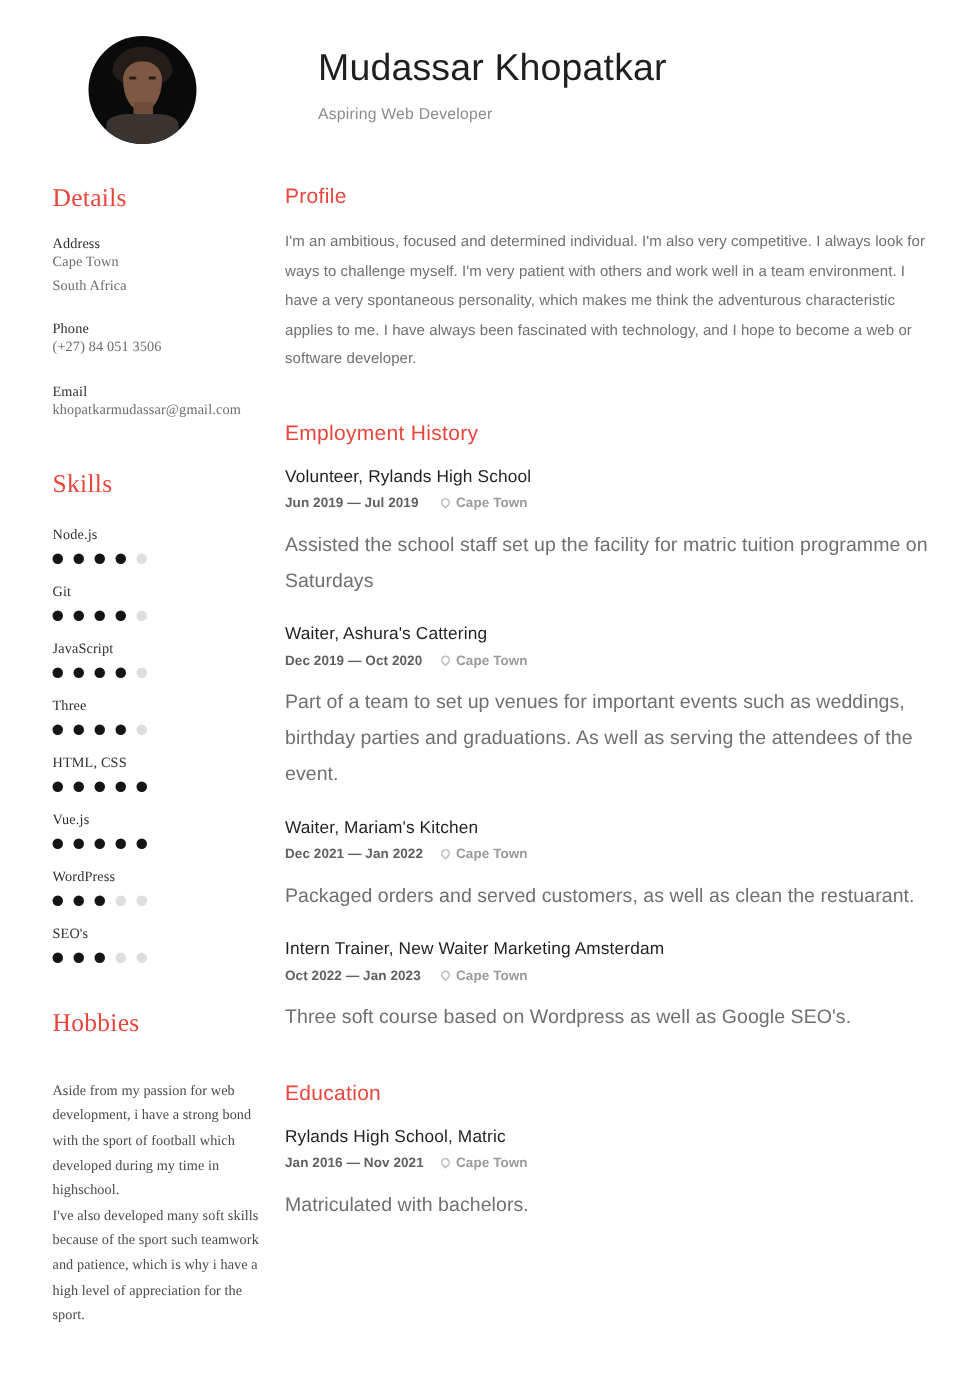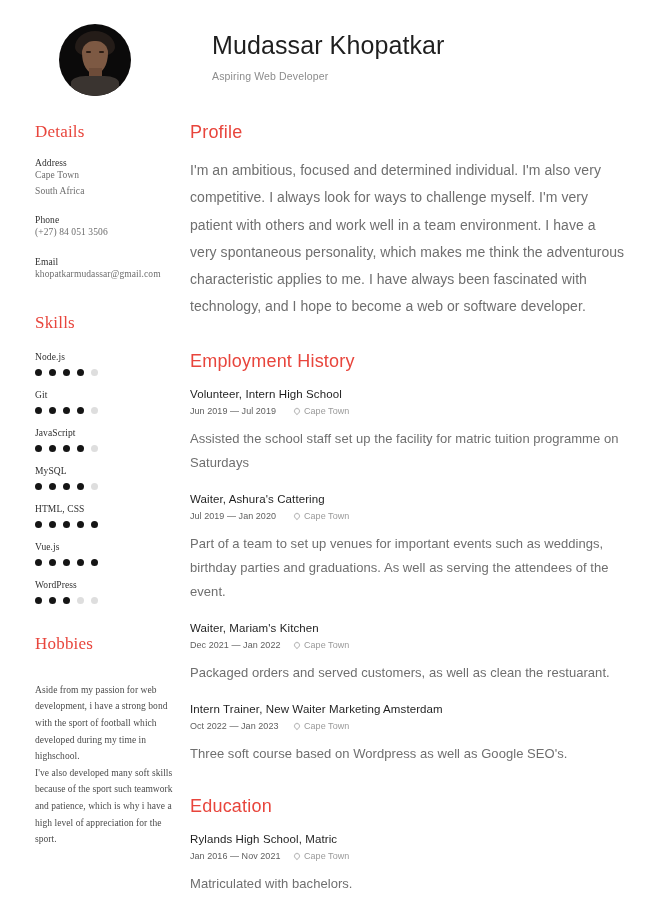--- a/index.html
+++ b/index.html
@@ -124,21 +124,21 @@
     padding-right: 24px;
   }
 
   
   .sec-head {
     color: #e8453c;
     font-weight: 400;
     letter-spacing: 0.2px;
   }
   .sidebar .sec-head { font-size: 17px; }
-  .main .sec-head { font-size: 18px; }
+  .main .sec-head { font-size: 14px; }
 
   
   .detail-block { margin-top: 16px; }
   .detail-label {
     font-size: 9.5px;
     color: #2f2f2f;
     font-weight: 400;
     letter-spacing: 0.1px;
   }
   .detail-value {
@@ -175,21 +175,21 @@
     margin-top: 28px;
     font-size: 9.5px;
     color: #4a4a4a;
     line-height: 1.75;
     letter-spacing: 0.05px;
   }
 
   
   .profile-para {
     margin-top: 14px;
-    font-size: 14px;
+    font-size: 10px;
     color: #6f6f6f;
     line-height: 1.95;
     letter-spacing: 0.05px;
   }
   .profile-para + .profile-para { margin-top: 14px; }
 
   .sec-gap { margin-top: 30px; }
 
   .entry { margin-top: 18px; }
   .entry:first-of-type { margin-top: 16px; }
@@ -201,20 +201,21 @@
     letter-spacing: 0.1px;
   }
 
   .entry-meta {
     display: flex;
     align-items: center;
     margin-top: 6px;
     font-size: 9px;
     color: #5f5f5f;
     letter-spacing: 0.05px;
+    font-weight: bold;
   }
   .entry-dates { min-width: 104px; }
   .entry-loc {
     display: flex;
     align-items: center;
     gap: 4px;
     color: #9a9a9a;
   }
   .pin {
     display: inline-block;
@@ -306,21 +307,21 @@
               <div class="skill-name">JavaScript</div>
               <div class="dots">
                 <span class="dot on"></span>
                 <span class="dot on"></span>
                 <span class="dot on"></span>
                 <span class="dot on"></span>
                 <span class="dot"></span>
               </div>
             </div>
             <div class="skill">
-              <div class="skill-name">MySQL</div>
+              <div class="skill-name">Three</div>
               <div class="dots">
                 <span class="dot on"></span>
                 <span class="dot on"></span>
                 <span class="dot on"></span>
                 <span class="dot on"></span>
                 <span class="dot"></span>
               </div>
             </div>
             <div class="skill">
               <div class="skill-name">HTML, CSS</div>
@@ -337,20 +338,30 @@
               <div class="dots">
                 <span class="dot on"></span>
                 <span class="dot on"></span>
                 <span class="dot on"></span>
                 <span class="dot on"></span>
                 <span class="dot on"></span>
               </div>
             </div>
             <div class="skill">
               <div class="skill-name">WordPress</div>
+              <div class="dots">
+                <span class="dot on"></span>
+                <span class="dot on"></span>
+                <span class="dot on"></span>
+                <span class="dot"></span>
+                <span class="dot"></span>
+              </div>
+            </div>
+            <div class="skill">
+              <div class="skill-name">SEO's</div>
               <div class="dots">
                 <span class="dot on"></span>
                 <span class="dot on"></span>
                 <span class="dot on"></span>
                 <span class="dot"></span>
                 <span class="dot"></span>
               </div>
             </div>
           </div>
       </div>
@@ -368,34 +379,34 @@
         <div class="sec-head">Profile</div>
         <div id="profile-paras">
             <div class="profile-para">I'm an ambitious, focused and determined individual. I'm also very competitive. I always look for ways to challenge myself. I'm very patient with others and work well in a team environment. I have a very spontaneous personality, which makes me think the adventurous characteristic applies to me. I have always been fascinated with technology, and I hope to become a web or software developer.</div>
           </div>
       </div>
 
       <div class="sec-gap">
         <div class="sec-head">Employment History</div>
         <div id="employment-entries">
             <div class="entry">
-              <div class="entry-title">Volunteer, Intern High School</div>
+              <div class="entry-title">Volunteer, Rylands High School</div>
               <div class="entry-meta">
                 <span class="entry-dates">Jun 2019 — Jul 2019</span>
                 <span class="entry-loc">
                   <span class="pin"></span>
                   <span>Cape Town</span>
                 </span>
               </div>
               <div class="entry-desc">Assisted the school staff set up the facility for matric tuition programme on Saturdays</div>
             </div>
             <div class="entry">
               <div class="entry-title">Waiter, Ashura's Cattering</div>
               <div class="entry-meta">
-                <span class="entry-dates">Jul 2019 — Jan 2020</span>
+                <span class="entry-dates">Dec 2019 — Oct 2020</span>
                 <span class="entry-loc">
                   <span class="pin"></span>
                   <span>Cape Town</span>
                 </span>
               </div>
               <div class="entry-desc">Part of a team to set up venues for important events such as weddings, birthday parties and graduations. As well as serving the attendees of the event.</div>
             </div>
             <div class="entry">
               <div class="entry-title">Waiter, Mariam's Kitchen</div>
               <div class="entry-meta">

